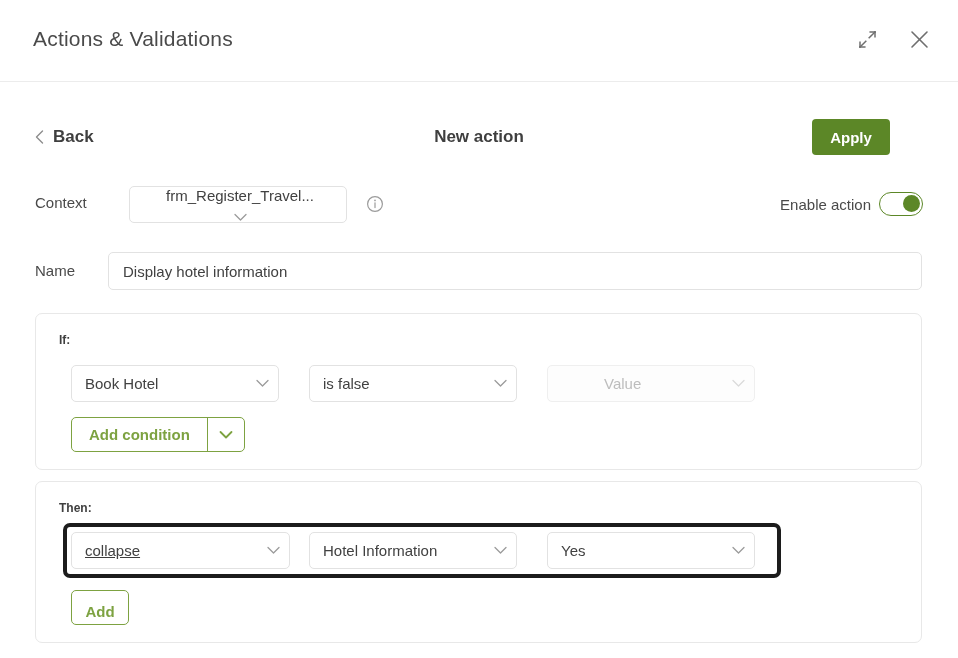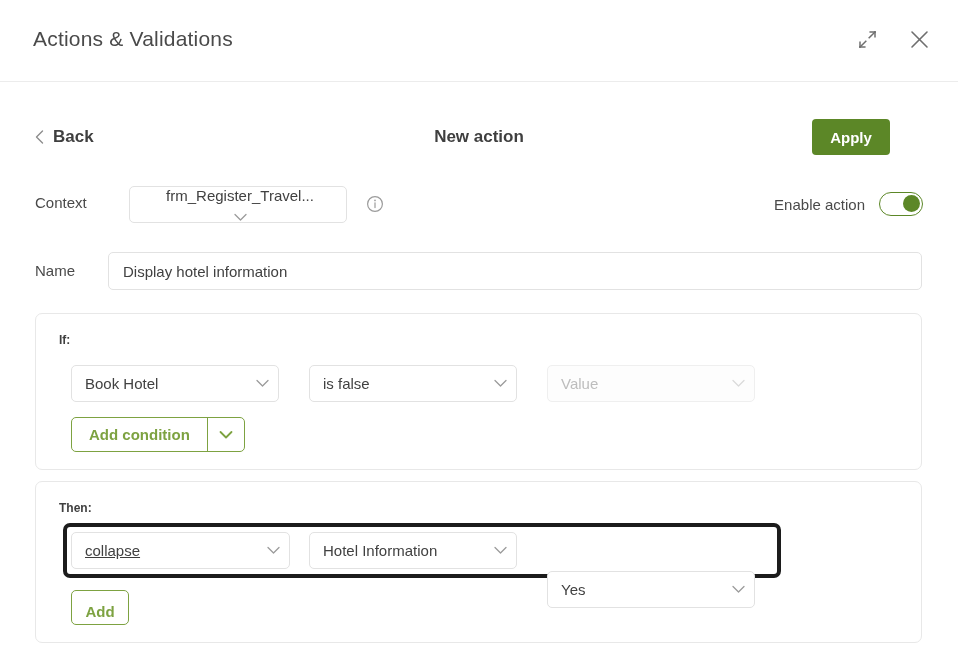--- a/index.html
+++ b/index.html
@@ -180,21 +180,21 @@
     height: 18px;
     cursor: pointer;
   }
   .enable-wrap {
     position: absolute;
     right: 35px;
     top: 0;
     height: 36px;
     display: flex;
     align-items: center;
-    gap: 14px;
+    gap: 8px;
   }
   .enable-label {
     font-size: 15px;
     color: #4a4a4a;
   }
   .toggle {
     width: 44px;
     height: 24px;
     border-radius: 12px;
     border: 1.5px solid #5c8727;
@@ -283,21 +283,21 @@
     font-size: 15px;
     color: #414141;
     white-space: nowrap;
     overflow: hidden;
   }
   .dd.disabled {
     border-color: #efefef;
     background: #fdfdfd;
     cursor: default;
   }
-  .dd.disabled .sel-text { color: #bdbdbd; }
+  .dd.disabled .sel-text { color: #bdbdbd; margin-left: 43px; }
   .dd.disabled .chev { color: #dadada; }
   .chev {
     color: #9b9b9b;
     line-height: 0;
     display: block;
     flex: 0 0 auto;
   }
 
   
   .if-row { position: absolute; left: 0; top: 51px; width: 100%; height: 37px; }
@@ -345,21 +345,21 @@
     width: 718px;
     height: 55px;
     border: 4px solid #1c1c1c;
     border-radius: 7px;
     box-sizing: border-box;
     pointer-events: none;
   }
   .then-row { position: absolute; left: 0; top: 50px; width: 100%; height: 37px; }
   .dd-then-1 { left: 35px;  width: 219px; text-decoration: underline; }
   .dd-then-2 { left: 273px; width: 208px; }
-  .dd-then-3 { left: 511px; width: 208px; margin-top: 39px; }
+  .dd-then-3 { left: 511px; width: 208px; }
 
   .add-btn {
     position: absolute;
     left: 35px;
     top: 108px;
     min-width: 58px;
     height: 35px;
     border: 1.5px solid #7da241;
     border-radius: 5px;
     background: #ffffff;

